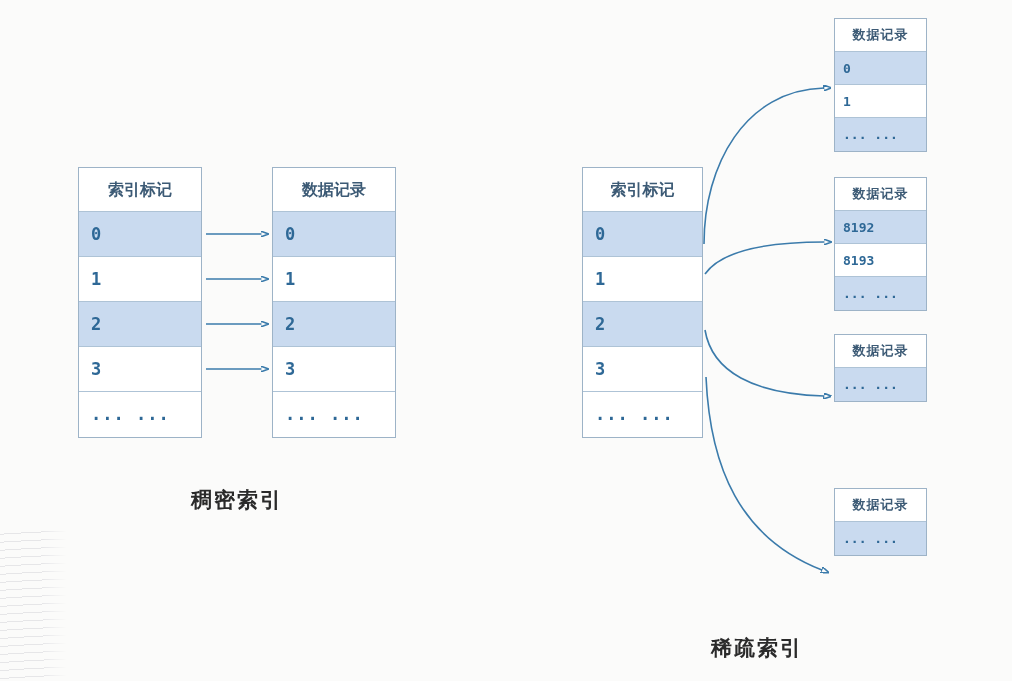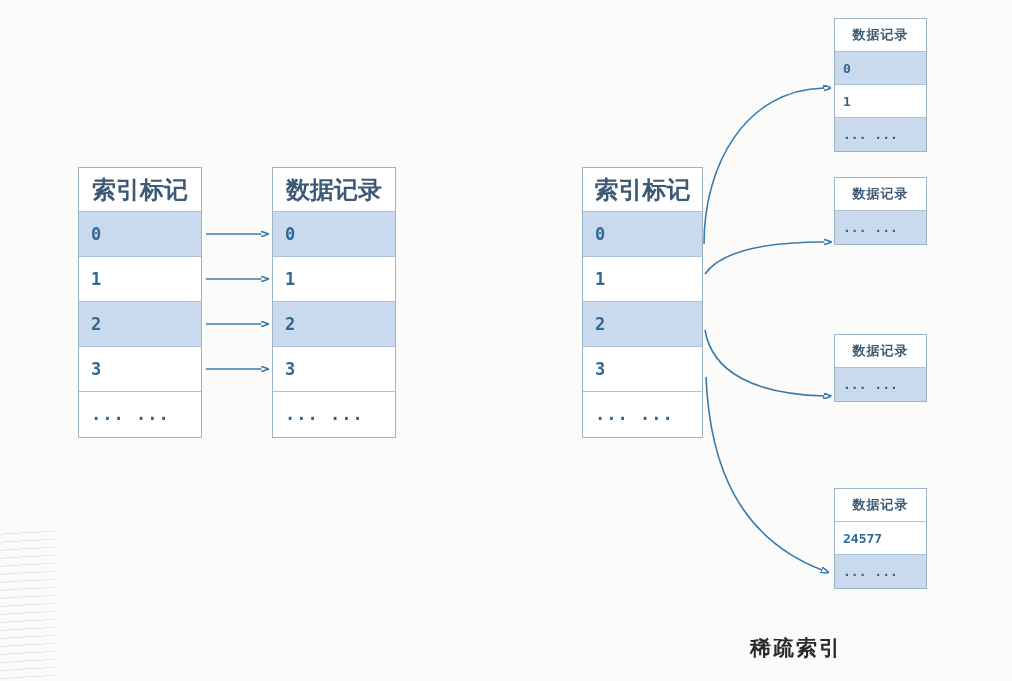--- a/index.html
+++ b/index.html
@@ -8,21 +8,21 @@
 
   .table{position:absolute;background:#f97316;border:1px solid #9db3c7;box-sizing:border-box;}
   .thead{box-sizing:border-box;text-align:center;font-weight:bold;color:#3c5a75;
          border-bottom:1px solid #aec3d6;background:#ffffff;}
   .trow{box-sizing:border-box;font-family:"DejaVu Sans Mono",monospace;font-weight:bold;
         color:#2e6896;border-bottom:1px solid #aec3d6;background:#ffffff;white-space:nowrap;overflow:hidden;}
   .trow:last-child{border-bottom:none;}
   .trow.hl{background:#c9daef;}
 
   .big{width:124px;}
-  .big .thead{height:44px;line-height:43px;font-size:24px;}
+  .big .thead{height:44px;line-height:43px;font-size:16px;}
   .big .trow{height:45px;line-height:45px;padding-left:12px;font-size:17px;letter-spacing:1px;}
 
   .small{width:93px;}
   .small .thead{height:33px;line-height:32px;font-size:13px;letter-spacing:1px;}
   .small .trow{height:33px;line-height:33px;padding-left:8px;font-size:13px;}
 
   .caption{position:absolute;width:170px;text-align:center;font-size:21px;font-weight:bold;
            color:#2a2a2a;letter-spacing:2px;}
 
   #arrow-layer{position:absolute;left:0;top:0;width:1012px;height:681px;pointer-events:none;}
@@ -81,20 +81,21 @@
         <div class="trow">1</div>
 
         <div class="trow hl">2</div>
 
         <div class="trow">3</div>
 
         <div class="trow">... ...</div>
       </div>
   </div>
 
+  <div class="caption" style="left:152px;top:486px;">稠密索引</div>
 
   <div class="table big" style="left:582px;top:167px;width:121px;">
     <div class="thead">索引标记</div>
     <div>
 
         <div class="trow hl">0</div>
 
         <div class="trow">1</div>
 
         <div class="trow hl">2</div>
@@ -114,42 +115,43 @@
         <div class="trow">1</div>
 
         <div class="trow hl">... ...</div>
       </div>
   </div>
 
   <div class="table small" style="left:834px;top:177px;">
     <div class="thead">数据记录</div>
     <div>
 
+        <div class="trow hl">8192</div>
 
+        <div class="trow">8193</div>
 
         <div class="trow hl">... ...</div>
       </div>
   </div>
 
   <div class="table small" style="left:834px;top:334px;">
     <div class="thead">数据记录</div>
     <div>
 
 
 
         <div class="trow hl">... ...</div>
       </div>
   </div>
 
   <div class="table small" style="left:834px;top:488px;">
     <div class="thead">数据记录</div>
     <div>
 
 
-        <div class="trow">24577</div>
 
         <div class="trow hl">... ...</div>
       </div>
   </div>
 
-  <div class="caption" style="left:672px;top:634px;text-align:right;">稀疏索引</div>
+  <div class="caption" style="left:672px;top:634px;">稀疏索引</div>
 
 </div>
 
 </body></html>

